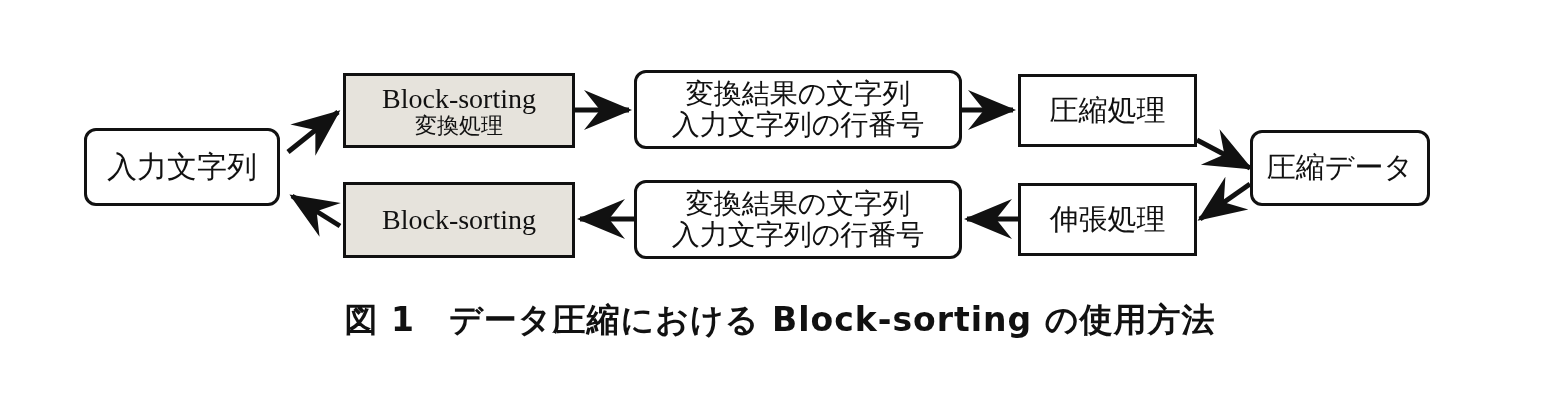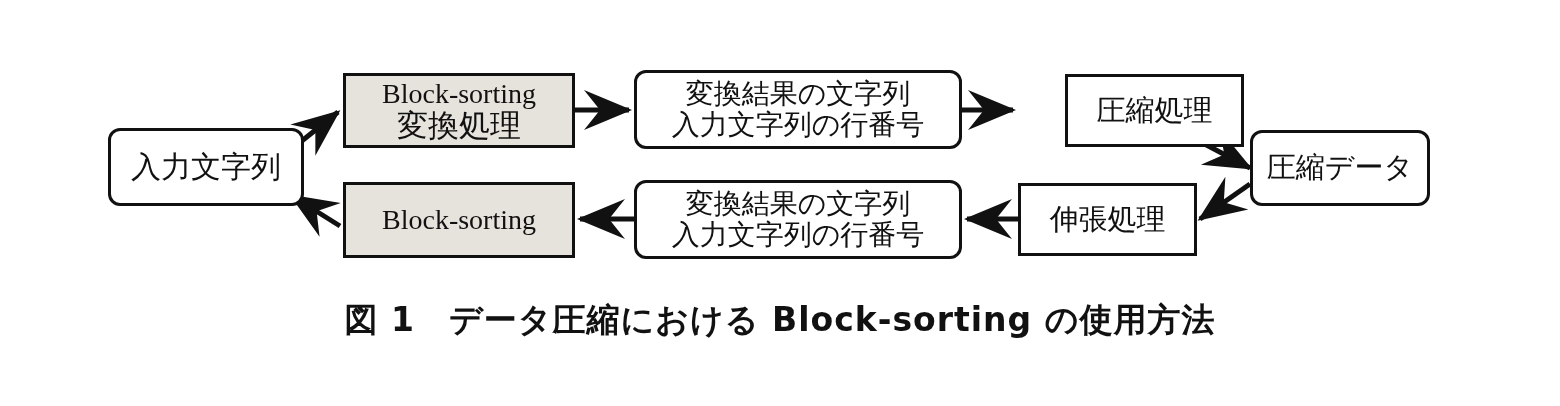--- a/index.html
+++ b/index.html
@@ -39,31 +39,31 @@
     display: block;
   }
   .jp {
     font-family: "DejaVu Sans", "Liberation Sans", sans-serif;
     font-weight: 400;
   }
   .lat {
     font-family: "Liberation Serif", serif;
     font-weight: 400;
   }
-  #node-input       { left: 108px;  top: 128px; width: 196px; height: 78px;  font-size: 30px; }
+  #node-input       { left: 84px;  top: 128px; width: 196px; height: 78px;  font-size: 30px; }
   #node-bs-forward  { left: 343px; top: 73px;  width: 232px; height: 75px;  }
   #node-bs-reverse  { left: 343px; top: 182px; width: 232px; height: 76px;  }
   #node-mid-top     { left: 634px; top: 70px;  width: 328px; height: 79px;  }
   #node-mid-bottom  { left: 634px; top: 180px; width: 328px; height: 79px;  }
-  #node-compress    { left: 1018px; top: 74px;  width: 179px; height: 73px; font-size: 29px; margin-left: 47px; }
+  #node-compress    { left: 1018px; top: 74px;  width: 179px; height: 73px; font-size: 29px; }
   #node-expand      { left: 1018px; top: 183px; width: 179px; height: 73px; font-size: 29px; }
   #node-compdata    { left: 1250px; top: 130px; width: 180px; height: 76px; font-size: 29px; }
 
   #node-bs-forward .lat, #node-bs-reverse .lat { font-size: 28px; letter-spacing: 0px; }
-  #node-bs-forward .jp,  #node-bs-reverse .jp  { font-size: 31px; }
+  #node-bs-forward .jp,  #node-bs-reverse .jp  { font-size: 22px; }
   #node-mid-top .jp, #node-mid-bottom .jp { font-size: 28px; }
 
   #edges {
     position: absolute;
     left: 0; top: 0;
     width: 1560px;
     height: 406px;
     pointer-events: none;
   }
   #caption {

